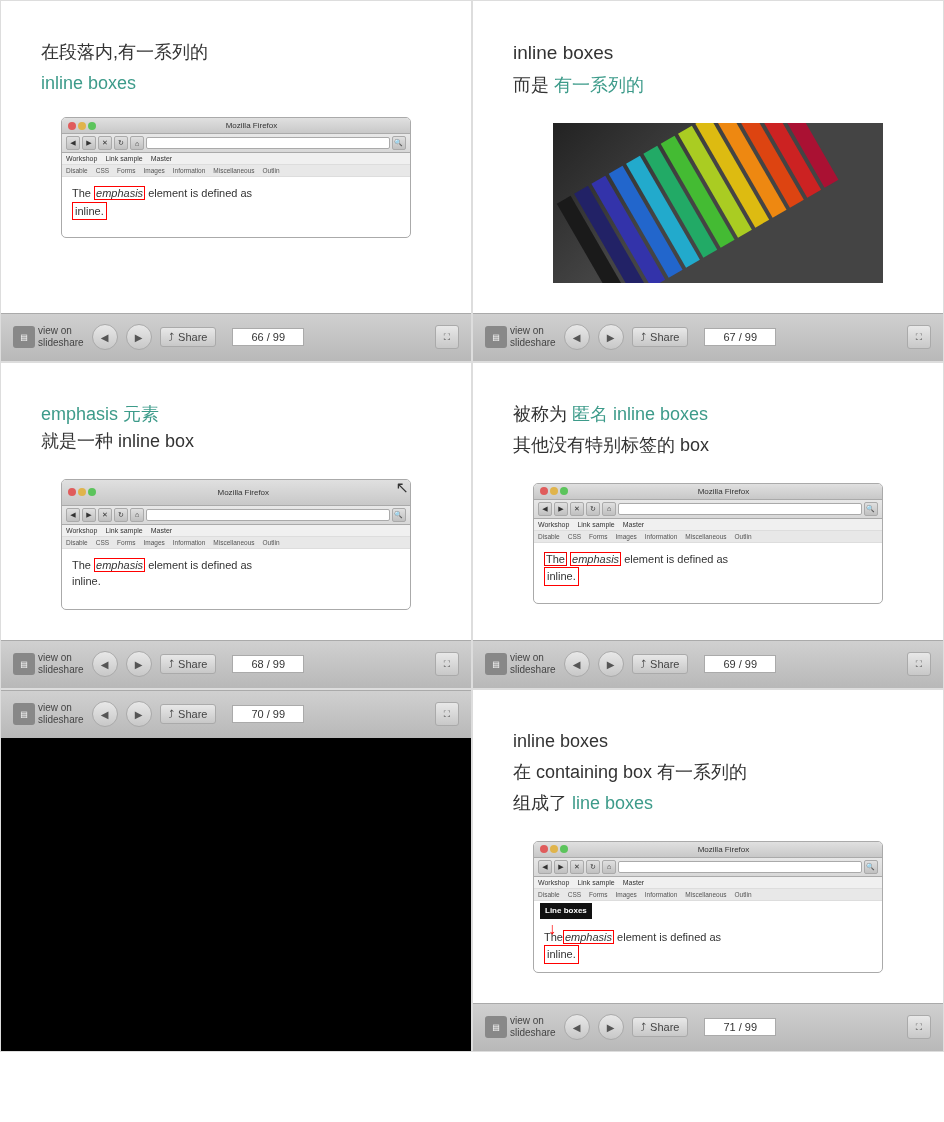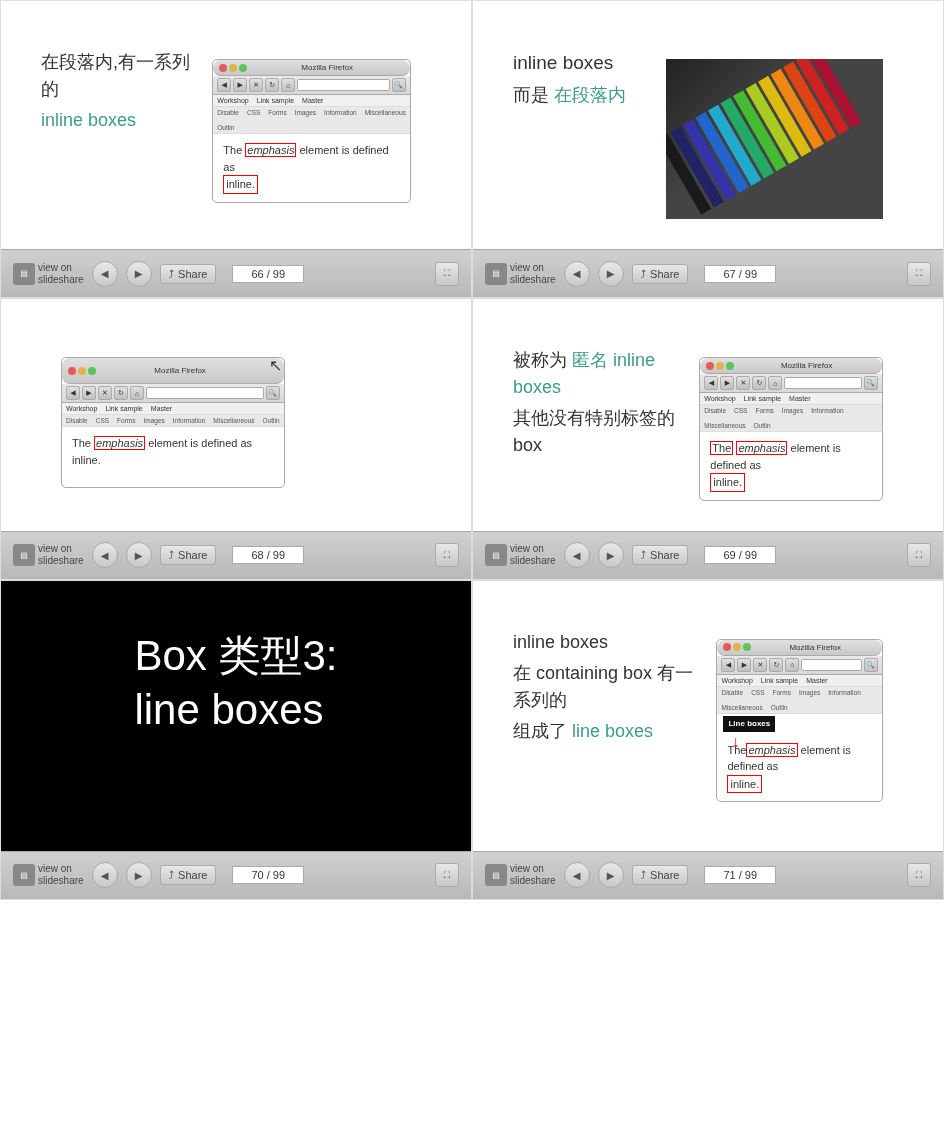--- a/index.html
+++ b/index.html
@@ -26,23 +26,23 @@
 
     
     .cell-5 {
       background: #000;
       min-height: 320px;
     }
 
     
     .cell-content {
       flex: 1;
-      padding: 48px 40px 20px 40px;
-      display: flex;
-      flex-direction: row;
+      padding: 38px 40px 20px 40px;
+      display: flex;
+      flex-direction: column;
     }
 
     .cell-5 .cell-content {
       justify-content: center;
     }
 
     
     .chinese-text {
       color: #333;
       font-size: 18px;
@@ -163,21 +163,20 @@
       font-size: 8px;
     }
 
     .browser-titlebar {
       background: linear-gradient(to bottom, #e0e0e0, #c8c8c8);
       padding: 3px 6px;
       display: flex;
       align-items: center;
       gap: 3px;
       border-bottom: 1px solid #aaa;
-      border-radius: 8px;
     }
 
     .browser-dots {
       display: flex;
       gap: 2px;
     }
 
     .dot-red { width: 8px; height: 8px; background: #e05c5c; border-radius: 50%; }
     .dot-yellow { width: 8px; height: 8px; background: #e0b44c; border-radius: 50%; }
     .dot-green { width: 8px; height: 8px; background: #5cc45c; border-radius: 50%; }
@@ -374,21 +373,21 @@
       <div class="spacer"></div>
       <div class="fullscreen-btn">⛶</div>
     </div>
   </div>
 
   <div class="cell">
     <div class="cell-content">
       <div class="cell-text-block">
         <div class="chinese-text" style="color:#333;font-size:19px;">inline boxes</div>
         <div class="chinese-text">
-          <span>而是</span> <span class="teal-text">在段落内</span>
+          <span>而是</span> <span class="teal-text">有一系列的</span>
         </div>
       </div>
 
       <div class="pencils-area">
         <svg width="100%" height="160" viewBox="0 0 300 160">
 
           <g transform="rotate(-30, 150, 80)">
             <rect x="10" y="0" width="16" height="120" fill="#1a1a1a"></rect>
             <rect x="30" y="0" width="16" height="120" fill="#222266"></rect>
             <rect x="50" y="0" width="16" height="120" fill="#3333aa"></rect>
@@ -421,20 +420,24 @@
         <span>Share</span>
       </div>
       <div class="page-num">67 / 99</div>
       <div class="spacer"></div>
       <div class="fullscreen-btn">⛶</div>
     </div>
   </div>
 
   <div class="cell">
     <div class="cell-content">
+      <div class="cell-text-block">
+        <div class="teal-text">emphasis 元素</div>
+        <div class="chinese-text">就是一种 inline box</div>
+      </div>
       <div class="browser-wrapper" style="position:relative;">
         <div class="browser-mock">
           <div class="browser-titlebar">
             <div class="browser-dots">
               <div class="dot-red"></div>
               <div class="dot-yellow"></div>
               <div class="dot-green"></div>
             </div>
             <div class="browser-title">Mozilla Firefox</div>
             <span class="cursor-icon" style="position:relative;font-size:16px;color:#333;">↖</span>
@@ -559,26 +562,20 @@
         <span>⤴</span>
         <span>Share</span>
       </div>
       <div class="page-num">69 / 99</div>
       <div class="spacer"></div>
       <div class="fullscreen-btn">⛶</div>
     </div>
   </div>
 
   <div class="cell cell-5">
-    <div class="cell-content">
-      <div class="black-heading">
-        <div>Box 类型3:</div>
-        <div>line boxes</div>
-      </div>
-    </div>
     <div class="slideshare-bar">
       <div class="ss-logo">
         <div class="ss-logo-icon">▤</div>
         <div class="ss-logo-text">
           <div>view on</div>
           <div>slideshare</div>
         </div>
       </div>
       <div class="nav-btn">◀</div>
       <div class="nav-btn">▶</div>

